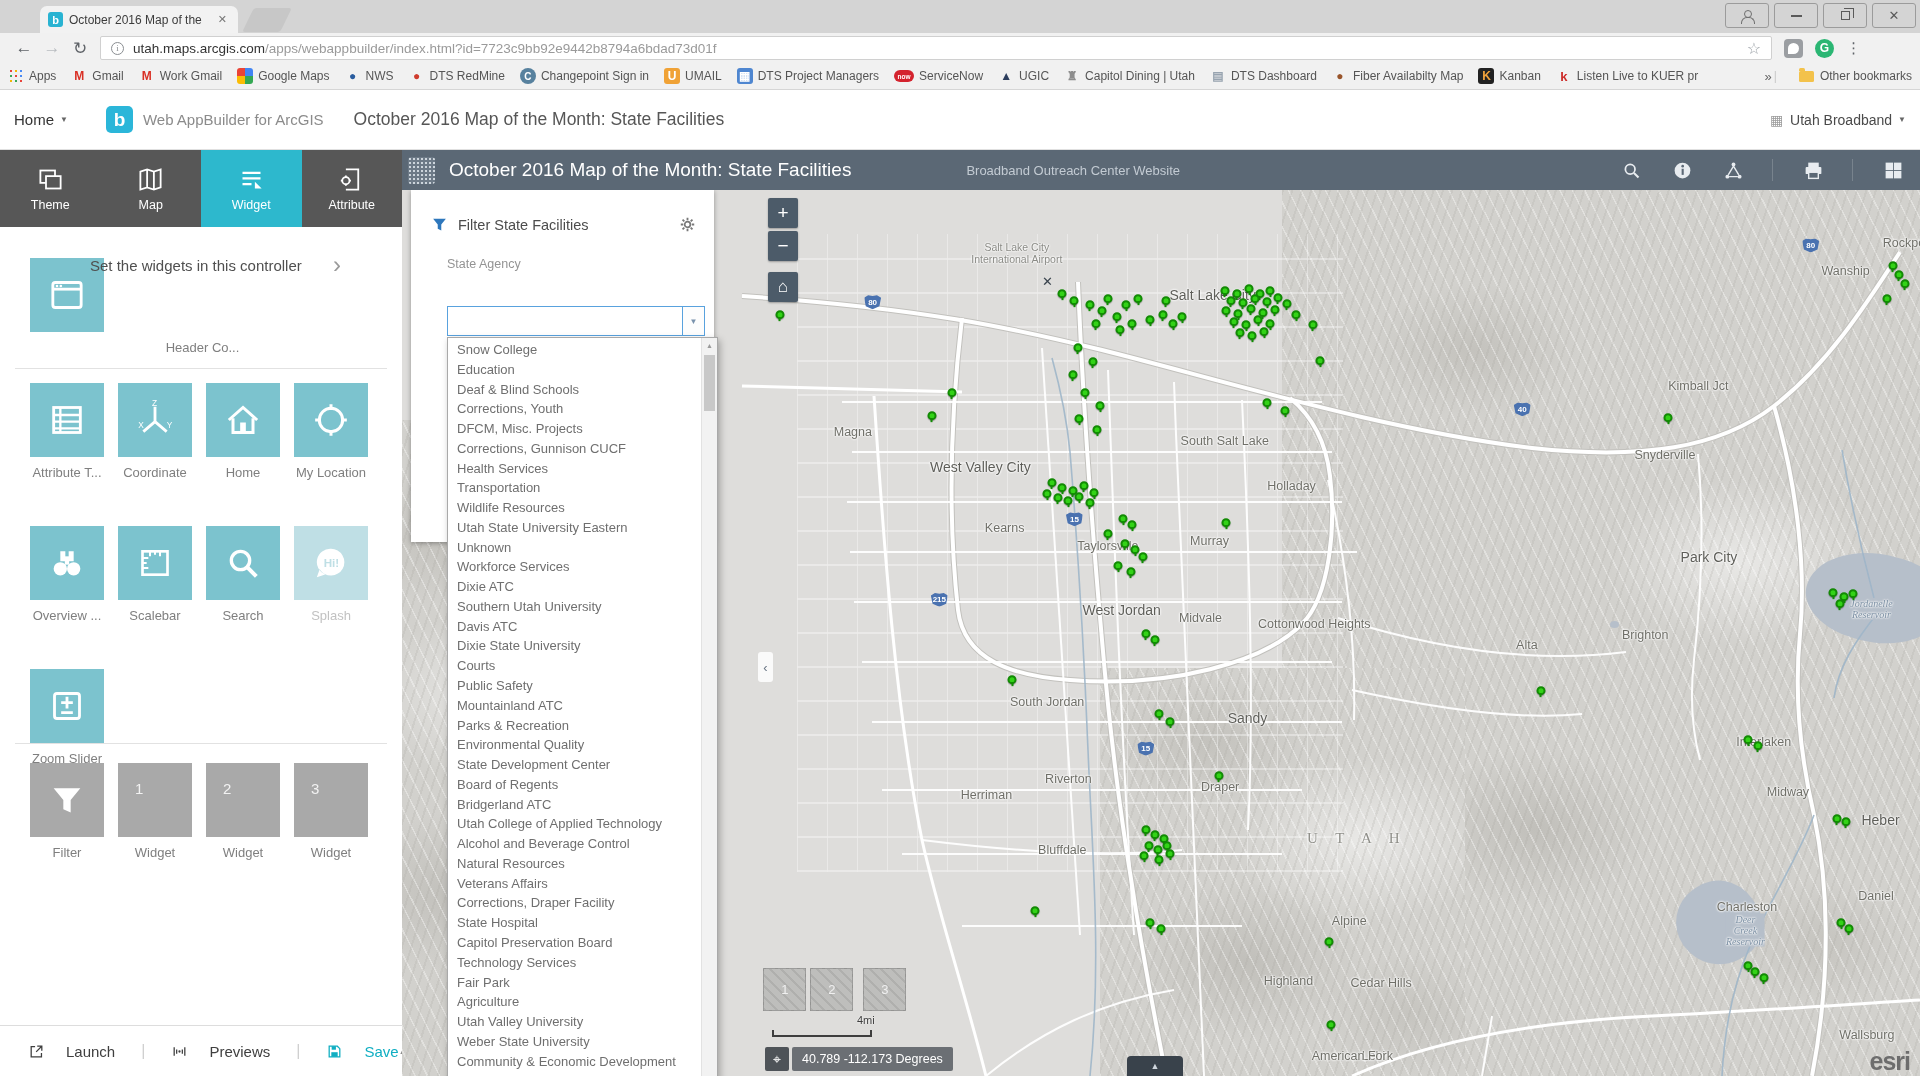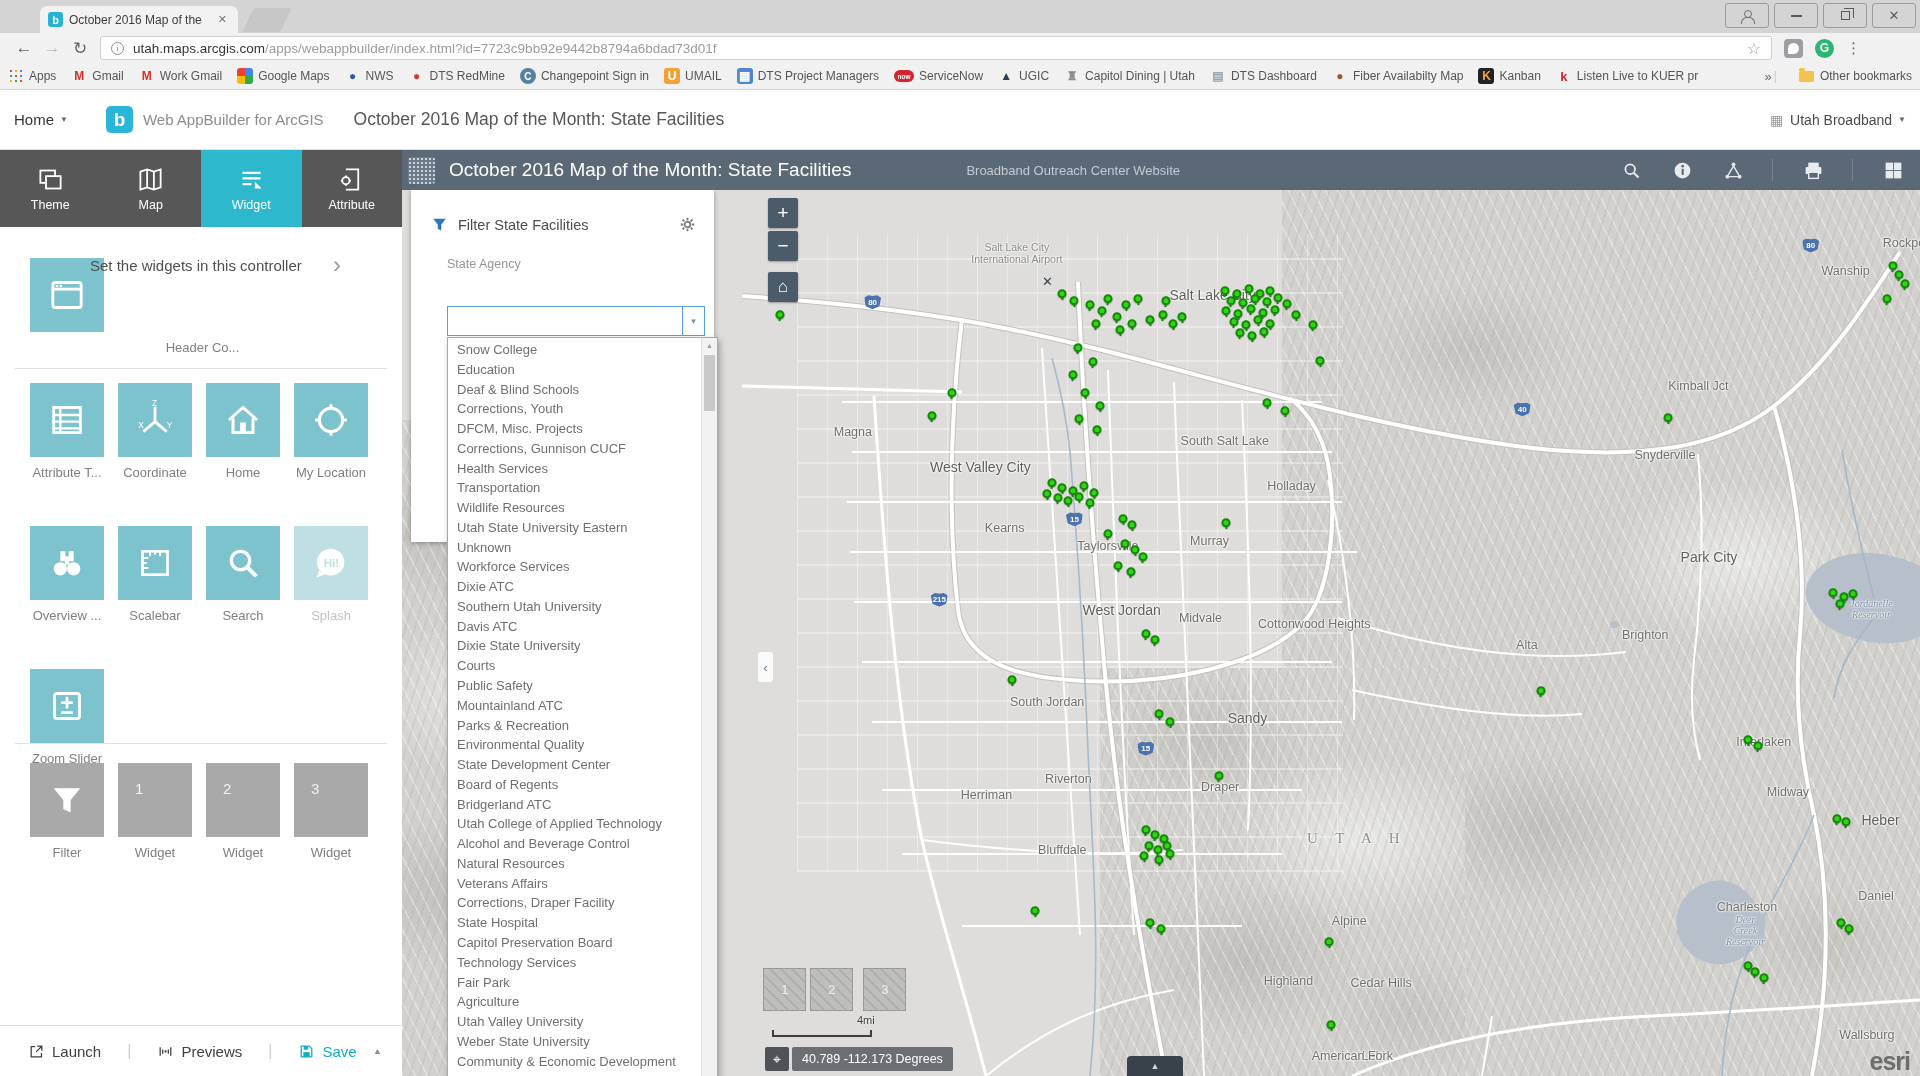--- a/index.html
+++ b/index.html
@@ -96,21 +96,21 @@
   .ctrl-row { position:absolute; left:30px; top:31px; width:345px; }
   .ctrl-text { position:absolute; left:90px; top:30px; font-size:15px; color:#4f4f4f; width:215px; }
   .ctrl-chevron { position:absolute; left:333px; top:24px; font-size:24px; color:#9a9a9a; }
   .divider { position:absolute; left:15px; width:372px; border-top:1px solid #e2e2e2; }
   .wgrid { position:absolute; left:30px; display:grid; grid-template-columns:repeat(4,74px); column-gap:14px; row-gap:46px; }
   .twrap { width:74px; }
   .twrap.faded .tile { background:#bfdfe5; }
   .twrap.faded .tile-label { color:#c2c2c2; }
   .tile.gray { background:#a9a9a9; color:#f2f2f2; font-size:15px; }
   .bfooter { height:51px; border-top:1px solid #ddd; display:flex; align-items:center; padding-left:28px; background:#fff; }
-  .bf-btn { display:flex; align-items:center; font-size:15px; color:#3f3f3f; }
+  .bf-btn { display:flex; align-items:center; font-size:15px; color:#3f3f3f;gap:14px; }
   .bf-btn .ico-slot { width:17px; height:17px; margin-right:7px; }
   .bf-btn.save { color:#10aec2; }
   .bf-pipe { color:#d0d0d0; margin:0 26px; }
   .bf-collapse { margin-left:auto; margin-right:20px; color:#8b8b8b; font-size:9px; }
 
   
   .mapwrap { position:relative; width:1518px; }
   .mapheader { height:40px; background:#5b6875; display:flex; align-items:center; color:#fff; padding:0 16px 0 6px; }
   .utah-ico { width:27px; height:27px; border-radius:3px; background:#6d7a87;
               background-image:radial-gradient(#cdd5dc 1px, transparent 1.2px); background-size:4px 4px; }

